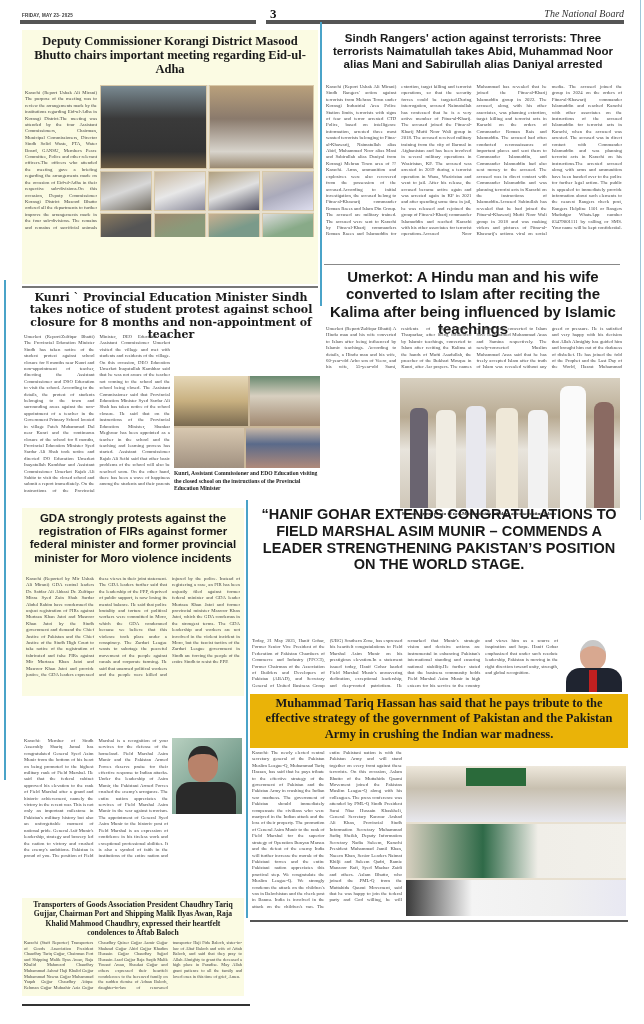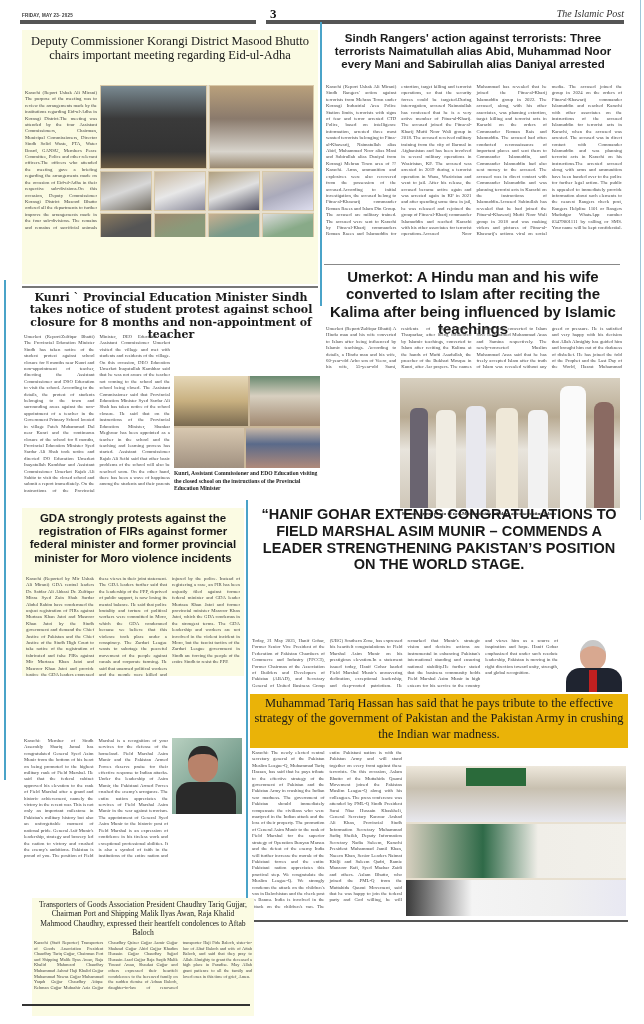--- a/index.html
+++ b/index.html
@@ -8,35 +8,35 @@
 .abs{position:absolute}
 .masthead{left:20px;top:6px;width:604px;height:18px}
 .date{position:absolute;left:2px;top:7px;font-size:4.5px;font-weight:bold;letter-spacing:.2px;color:#333;font-family:"Liberation Sans",sans-serif}
 .pageno{position:absolute;left:250px;top:0;font-size:13px;font-weight:bold;color:#111}
 .paper{position:absolute;right:0;top:2px;font-size:10px;font-style:italic;color:#333}
 .rule{position:absolute;height:4px;background:#555;top:20px}
 .vline{position:absolute;width:2px;background:#4aa3c8}
 .box{position:absolute;overflow:hidden}
 .yellow{background:#fbfbe3}
 .mint{background:#eab308}
-.hl{font-family:"Liberation Serif",serif;font-weight:normal;text-align:center;color:#1a1a1a;line-height:1.12}
+.hl{font-family:"Liberation Serif",serif;font-weight:bold;text-align:center;color:#1a1a1a;line-height:1.12}
 .hl-sans{font-family:"Liberation Sans",sans-serif;font-weight:bold;text-align:center;color:#1a1a1a;line-height:1.15}
 .cols{position:absolute;font-size:4.8px;line-height:6.4px;text-align:justify;color:#444;column-gap:5px;overflow:hidden}
 .photo{position:absolute;overflow:hidden}
 .caption{position:absolute;font-size:6px;font-weight:bold;line-height:7.5px;color:#222}
 .hrule{position:absolute;height:1px;background:#888}
 .ph{position:absolute;border:1px solid #d9c9a8}
 </style>
 </head>
 <body>
 
 <div class="abs masthead">
   <span class="date">FRIDAY, MAY 23- 2025</span>
   <span class="pageno">3</span>
-  <span class="paper">The Islamic Post</span>
+  <span class="paper">The National Board</span>
 </div>
 <div class="rule" style="left:20px;width:236px"></div>
 <div class="rule" style="left:266px;width:358px"></div>
 
 <div class="vline" style="left:320px;top:22px;height:284px"></div>
 <div class="vline" style="left:4px;top:280px;height:500px"></div>
 <div class="vline" style="left:246px;top:500px;height:418px"></div>
 <div class="vline" style="left:640px;top:0;height:520px;width:1px;background:#9ec7d9"></div>
 
 <div class="box yellow" style="left:22px;top:30px;width:296px;height:254px">
@@ -52,21 +52,21 @@
     <div class="ph" style="left:0;top:128px;width:52px;height:26px;background:linear-gradient(160deg,#8a7a60,#555 60%)"></div>
     <div class="ph" style="left:54px;top:128px;width:52px;height:26px;background:linear-gradient(160deg,#a08a70,#8a9a7a 60%)"></div>
     <div class="ph" style="left:108px;top:128px;width:52px;height:26px;background:linear-gradient(160deg,#c8b090,#7a9a8a 60%)"></div>
     <div class="ph" style="left:162px;top:128px;width:52px;height:26px;background:linear-gradient(160deg,#ddd,#8a8 60%)"></div>
   </div>
   <div class="cols" style="left:78px;top:208px;width:214px;height:44px;column-count:3;text-indent:0"></div>
 </div>
 <div class="hrule" style="left:22px;top:286px;width:296px;background:#777;height:2px"></div>
 
 <div class="box" style="left:322px;top:28px;width:302px;height:232px">
-  <div class="hl-sans" style="position:absolute;left:4px;top:4px;width:294px;font-size:11.5px;font-family:'Liberation Sans',sans-serif;font-stretch:condensed">Sindh Rangers' action against terrorists: Three terrorists Naimatullah alias Abid, Muhammad Noor every Mani and Sabirullah alias Daniyal arrested</div>
+  <div class="hl-sans" style="position:absolute;left:4px;top:4px;width:294px;font-size:11.5px;font-family:'Liberation Sans',sans-serif;font-stretch:condensed">Sindh Rangers' action against terrorists: Three terrorists Naimatullah takes Abid, Muhammad Noor alias Mani and Sabirullah alias Daniyal arrested</div>
   <div class="cols" style="left:4px;top:56px;width:296px;height:176px;column-count:4">Karachi (Report Ushak Ali Mirani) Sindh Rangers' action against terrorists from Mehran Town under Korangi Industrial Area Police Station limits, terrorists with signs of fear and terror arrested CTD Police, based on intelligence information, arrested three most wanted terrorists belonging to Fitna-al-Khawarij, Naimatullah alias Abid, Muhammad Noor alias Mani and Sabirullah alias Daniyal from Korangi Mehran Town area of ??Karachi. Arms, ammunition and explosives were also recovered from the possession of the accused.According to initial investigation, the accused belong to Fitna-al-Khawarij commander Roman Raees and Islam Din Group. The accused are military trained. The accused were sent to Karachi by Fitna-al-Kharij commanders Roman Raees and Islamuddin for extortion, target killing and terrorist operations, so that the security forces could be targeted.During interrogation, accused Naimatullah has confessed that he is a very active member of Fitna-al-Kharij. The accused joined the Fitna-al-Kharij Mufti Noor Wali group in 2018. The accused received military training from the city of Barmal in Afghanistan and has been involved in several military operations in Waziristan, KP. The accused was arrested in 2019 during a terrorist operation in Wana, Waziristan and went to jail. After his release, the accused became active again and was arrested again in KP in 2021 and after spending some time in jail, he was released and rejoined the group of Fitna-al-Kharij commander Islamuddin and reached Karachi with his other associates for terrorist operations.Accused Noor Muhammad has revealed that he joined the Fitna-al-Kharij Islamuddin group in 2022. The accused, along with his other associates, was planning extortion, target killing and terrorist acts in Karachi on the orders of Commander Roman Rais and Islamuddin. The accused had often conducted reconnaissance of important places and sent them to Commander Islamuddin, and Commander Islamuddin had also sent money to the accused. The accused was in direct contact with Commander Islamuddin and was planning terrorist acts in Karachi on the instructions of Islamuddin.Accused Sabirullah has revealed that he had joined the Fitna-al-Khawarij Mufti Noor Wali group in 2018 and was making videos and pictures of Fitna-al-Khawarij's actions viral on social media. The accused joined the group in 2024 on the orders of Fitna-al-Khawarij commander Islamuddin and reached Karachi with other associates on the instructions of the accused Islamuddin for terrorist acts in Karachi, when the accused was arrested. The accused was in direct contact with Commander Islamuddin and was planning terrorist acts in Karachi on his instructions.The arrested accused along with arms and ammunition have been handed over to the police for further legal action. The public is appealed to immediately provide information about such elements to the nearest Rangers check post, Rangers Helpline 1101 or Rangers Madadgar WhatsApp number 03479001111 by calling or SMS. Your name will be kept confidential.</div>
 </div>
 <div class="hrule" style="left:324px;top:264px;width:296px"></div>
 
 <div class="box" style="left:322px;top:266px;width:302px;height:256px">
   <div class="hl-sans" style="position:absolute;left:4px;top:2px;width:294px;font-size:15px">Umerkot: A Hindu man and his wife converted to Islam after reciting the Kalima after being influenced by Islamic teachings</div>
   <div class="cols" style="left:4px;top:60px;width:296px;height:50px;column-count:4">Umerkot (Report/Zulfiqar Bhatti) A Hindu man and his wife converted to Islam after being influenced by Islamic teachings. According to details, a Hindu man and his wife, 60-year-old Arbo son of Veero, and his wife, 55-year-old Sami, residents of Diplo district, Tharparkar, after being influenced by Islamic teachings, converted to Islam after reciting the Kalima at the hands of Mufti Asadullah, the preacher of the Bukhari Mosque in Kunri, after Asr prayers. The names of those who converted to Islam have been named Muhammad Anas and Samina respectively. The newly-converted Muslim Muhammad Anas said that he has freely accepted Islam after the truth of Islam was revealed without any greed or pressure. He is satisfied and very happy with his decision that Allah Almighty has guided him and brought him out of the darkness of disbelief. He has joined the fold of the Prophet and the Last Day of the World, Hazrat Muhammad Mustafa. He said that God willing, he will spend the rest of his life under Islamic teachings. On this occasion, all the worshippers congratulated the new Muslims and prayed for their steadfastness.</div>
   <div class="cols" style="left:4px;top:110px;width:72px;height:142px;column-count:1"></div>
   <div class="photo" style="left:78px;top:112px;width:220px;height:130px;background:linear-gradient(180deg,#d8d0c0 0%,#b8aa92 30%,#e8e4dc 55%,#cfc7b8 100%)">
     <div style="position:absolute;left:10px;top:30px;width:18px;height:100px;background:#6a6470;border-radius:6px 6px 0 0"></div>
@@ -86,21 +86,21 @@
   <div class="cols" style="left:152px;top:44px;width:146px;height:42px;column-count:2"></div>
   <div class="photo" style="left:152px;top:86px;width:146px;height:92px;background:#cbb89a">
     <div style="position:absolute;left:0;top:0;width:74px;height:50px;background:linear-gradient(180deg,#e6d8b8 0%,#c8b080 50%,#7a6a50 100%)"></div>
     <div style="position:absolute;left:76px;top:0;width:70px;height:50px;background:linear-gradient(180deg,#6a8a70 0%,#d8d0c0 40%,#a08870 100%)"></div>
     <div style="position:absolute;left:0;top:52px;width:70px;height:40px;background:linear-gradient(180deg,#d8c8b0 0%,#a09080 100%)"></div>
     <div style="position:absolute;left:72px;top:52px;width:74px;height:40px;background:linear-gradient(180deg,#c8b8a8 0%,#5a6a8a 40%,#b08a7a 100%)"></div>
   </div>
   <div class="caption" style="left:152px;top:180px;width:146px;font-size:5.6px">Kunri, Assistant Commissioner and EDO Education visiting the closed school on the instructions of the Provincial Education Minister</div>
 </div>
 
-<div class="box yellow" style="left:22px;top:508px;width:222px;height:168px">
+<div class="box yellow" style="left:22px;top:508px;width:222px;height:188px">
   <div class="hl-sans" style="position:absolute;left:4px;top:4px;width:214px;font-size:11.5px">GDA strongly protests against the registration of FIRs against former federal minister and former provincial minister for Moro violence incidents</div>
   <div class="cols" style="left:4px;top:68px;width:214px;height:118px;column-count:3">Karachi (Reported by Mir Ushak Ali Mirani) GDA central leaders Dr. Safdar Ali Abbasi Dr. Zulfiqar Mirza Syed Zain Shah Sardar Abdul Rahim have condemned the unjust registration of FIRs against Murtaza Khan Jatoi and Masroor Khan Jatoi by the Sindh government and demand the Chief Justice of Pakistan and the Chief Justice of the Sindh High Court to take notice of the registration of fabricated and false FIRs against Mir Murtaza Khan Jatoi and Masroor Khan Jatoi and provide justice, the GDA leaders expressed these views in their joint statement. The GDA leaders further said that the leadership of the PPP, deprived of public support, is now losing its mental balance. He said that police brutality and torture of political workers were committed in Moro, which the GDA condemned because we believe that this violence took place under a conspiracy. The Zardari League wants to sabotage the peaceful movement of the people against canals and corporate farming. He said that unarmed political workers and the people were killed and injured by the police. Instead of registering a case, an FIR has been unjustly filed against former federal minister and GDA leader Murtaza Khan Jatoi and former provincial minister Masroor Khan Jatoi, which the GDA condemns in the strongest terms. The GDA leadership and workers are not involved in the violent incident in Moro, but the fascist tactics of the Zardari League government in Sindh are forcing the people of the entire Sindh to resist the PPP.</div>
 </div>
 
 <div class="box" style="left:250px;top:504px;width:378px;height:188px">
   <div class="hl-sans" style="position:absolute;left:2px;top:2px;width:374px;font-size:14.5px;line-height:1.16">“HANIF GOHAR EXTENDS CONGRATULATIONS TO FIELD MARSHAL ASIM MUNIR – COMMENDS A LEADER STRENGTHENING PAKISTAN’S POSITION ON THE WORLD STAGE.</div>
   <div class="cols" style="left:2px;top:134px;width:306px;height:54px;column-count:4">Today, 21 May 2025, Hanif Gohar, Former Senior Vice President of the Federation of Pakistan Chambers of Commerce and Industry (FPCCI), Former Chairman of the Association of Builders and Developers of Pakistan (ABAD), and Secretary General of United Business Group (UBG) Southern Zone, has expressed his heartfelt congratulations to Field Marshal Asim Munir on his prestigious elevation.In a statement issued today, Hanif Gohar lauded Field Marshal Munir's unwavering dedication, exceptional leadership, and deep-rooted patriotism. He remarked that Munir's strategic vision and decisive actions are instrumental in enhancing Pakistan's international standing and ensuring national stability.He further stated that the business community holds Field Marshal Asim Munir in high esteem for his service to the country and views him as a source of inspiration and hope. Hanif Gohar emphasized that under such resolute leadership, Pakistan is moving in the right direction toward unity, strength, and global recognition.</div>
   <div class="photo" style="left:310px;top:130px;width:66px;height:58px;background:#fff">
     <div style="position:absolute;left:20px;top:6px;width:26px;height:30px;background:#d8a890;border-radius:50% 50% 45% 45%;border-top:6px solid #c8c8c8"></div>
     <div style="position:absolute;left:6px;top:34px;width:56px;height:24px;background:#1f2430;border-radius:14px 14px 0 0"></div>
@@ -125,17 +125,17 @@
 
 <div class="box" style="left:22px;top:700px;width:222px;height:166px">
   <div class="cols" style="left:2px;top:38px;width:144px;height:128px;column-count:2">Karachi: Member of Sindh Assembly Shariq Jamal has congratulated General Syed Asim Munir from the bottom of his heart on being promoted to the highest military rank of Field Marshal. He said that the federal cabinet approved his elevation to the rank of Field Marshal after a grand and historic achievement, namely the victory in the recent war. This is not only an important milestone in Pakistan's military history but also an unforgettable moment of national pride. General Asif Munir's leadership, strategy and bravery led the nation to victory and crushed the enemy's ambitions. Pakistan is proud of you. The position of Field Marshal is a recognition of your services for the defense of the homeland. Field Marshal Asim Munir and the Pakistan Armed Forces deserve praise for their effective response to Indian attacks. Under the leadership of Asim Munir, the Pakistani Armed Forces crushed the enemy's arrogance. The entire nation appreciates the services of Field Marshal Asim Munir in the war against terrorism. The appointment of General Syed Asim Munir to the historic post of Field Marshal is an expression of confidence in his tireless work and exceptional professional abilities. It is also a symbol of faith in the institutions of the entire nation and national unity. This decision is a bright step towards Pakistan's institutional stability, constitutional continuity, and internal and external peace. We hope that under the wise leadership of General Asim Munir, Pakistan will emerge as a peaceful, dignified and developed state.</div>
   <div class="photo" style="left:150px;top:38px;width:70px;height:76px;background:linear-gradient(135deg,#b8d0c0 0%,#7aa090 60%,#5a7a6a 100%)">
     <div style="position:absolute;left:16px;top:8px;width:30px;height:36px;background:#b8826a;border-radius:45%;border-top:8px solid #2a2a2a"></div>
     <div style="position:absolute;left:4px;top:44px;width:60px;height:32px;background:#2a2a2a;border-radius:14px 14px 0 0"></div>
   </div>
   <div class="cols" style="left:150px;top:118px;width:70px;height:48px;column-count:1"></div>
 </div>
 
-<div class="box yellow" style="left:32px;top:898px;width:222px;height:118px">
+<div class="box yellow" style="left:22px;top:898px;width:222px;height:98px">
   <div class="hl" style="position:absolute;left:4px;top:2px;width:214px;font-size:7.6px;line-height:1.25">Transporters of Goods Association President Chaudhry Tariq Gujjar, Chairman Port and Shipping Malik Ilyas Awan, Raja Khalid Mahmood Chaudhry, expressed their heartfelt condolences to Aftab Baloch</div>
   <div class="cols" style="left:2px;top:42px;width:218px;height:74px;column-count:3;font-size:4.4px;line-height:5.6px">Karachi (Staff Reporter) Transporters of Goods Association President Chaudhry Tariq Gujjar, Chairman Port and Shipping Malik Ilyas Awan, Raja Khalid Mahmood Chaudhry Muhammad Ashraf Haji Khalid Gujjar Muhammad Nawaz Gujjar Muhammad Yaqub Gujjar Chaudhry Atique Rehman Gujjar Mubashir Aziz Gujjar Chaudhry Qaiser Gujjar Aamir Gujjar Shahzad Gujjar Abid Gujjar Khadim Hussain Gujjar Chaudhry Sajjad Hussain Asad Gujjar Raja Saqib Malik Yousuf Awan, Shaukat Gujjar and others expressed their heartfelt condolences to the bereaved family on the sudden demise of Adnan Baloch, daughter-in-law of renowned transporter Haji Fida Baloch, sister-in-law of Altaf Baloch and wife of Aftab Baloch, and said that they pray to Allah Almighty to grant the deceased a high place in Paradise. May Allah grant patience to all the family and loved ones in this time of grief, Amen.</div>
 </div>
 <div class="hrule" style="left:22px;top:1004px;width:228px;height:2px;background:#333"></div>
 
 </body></html>

